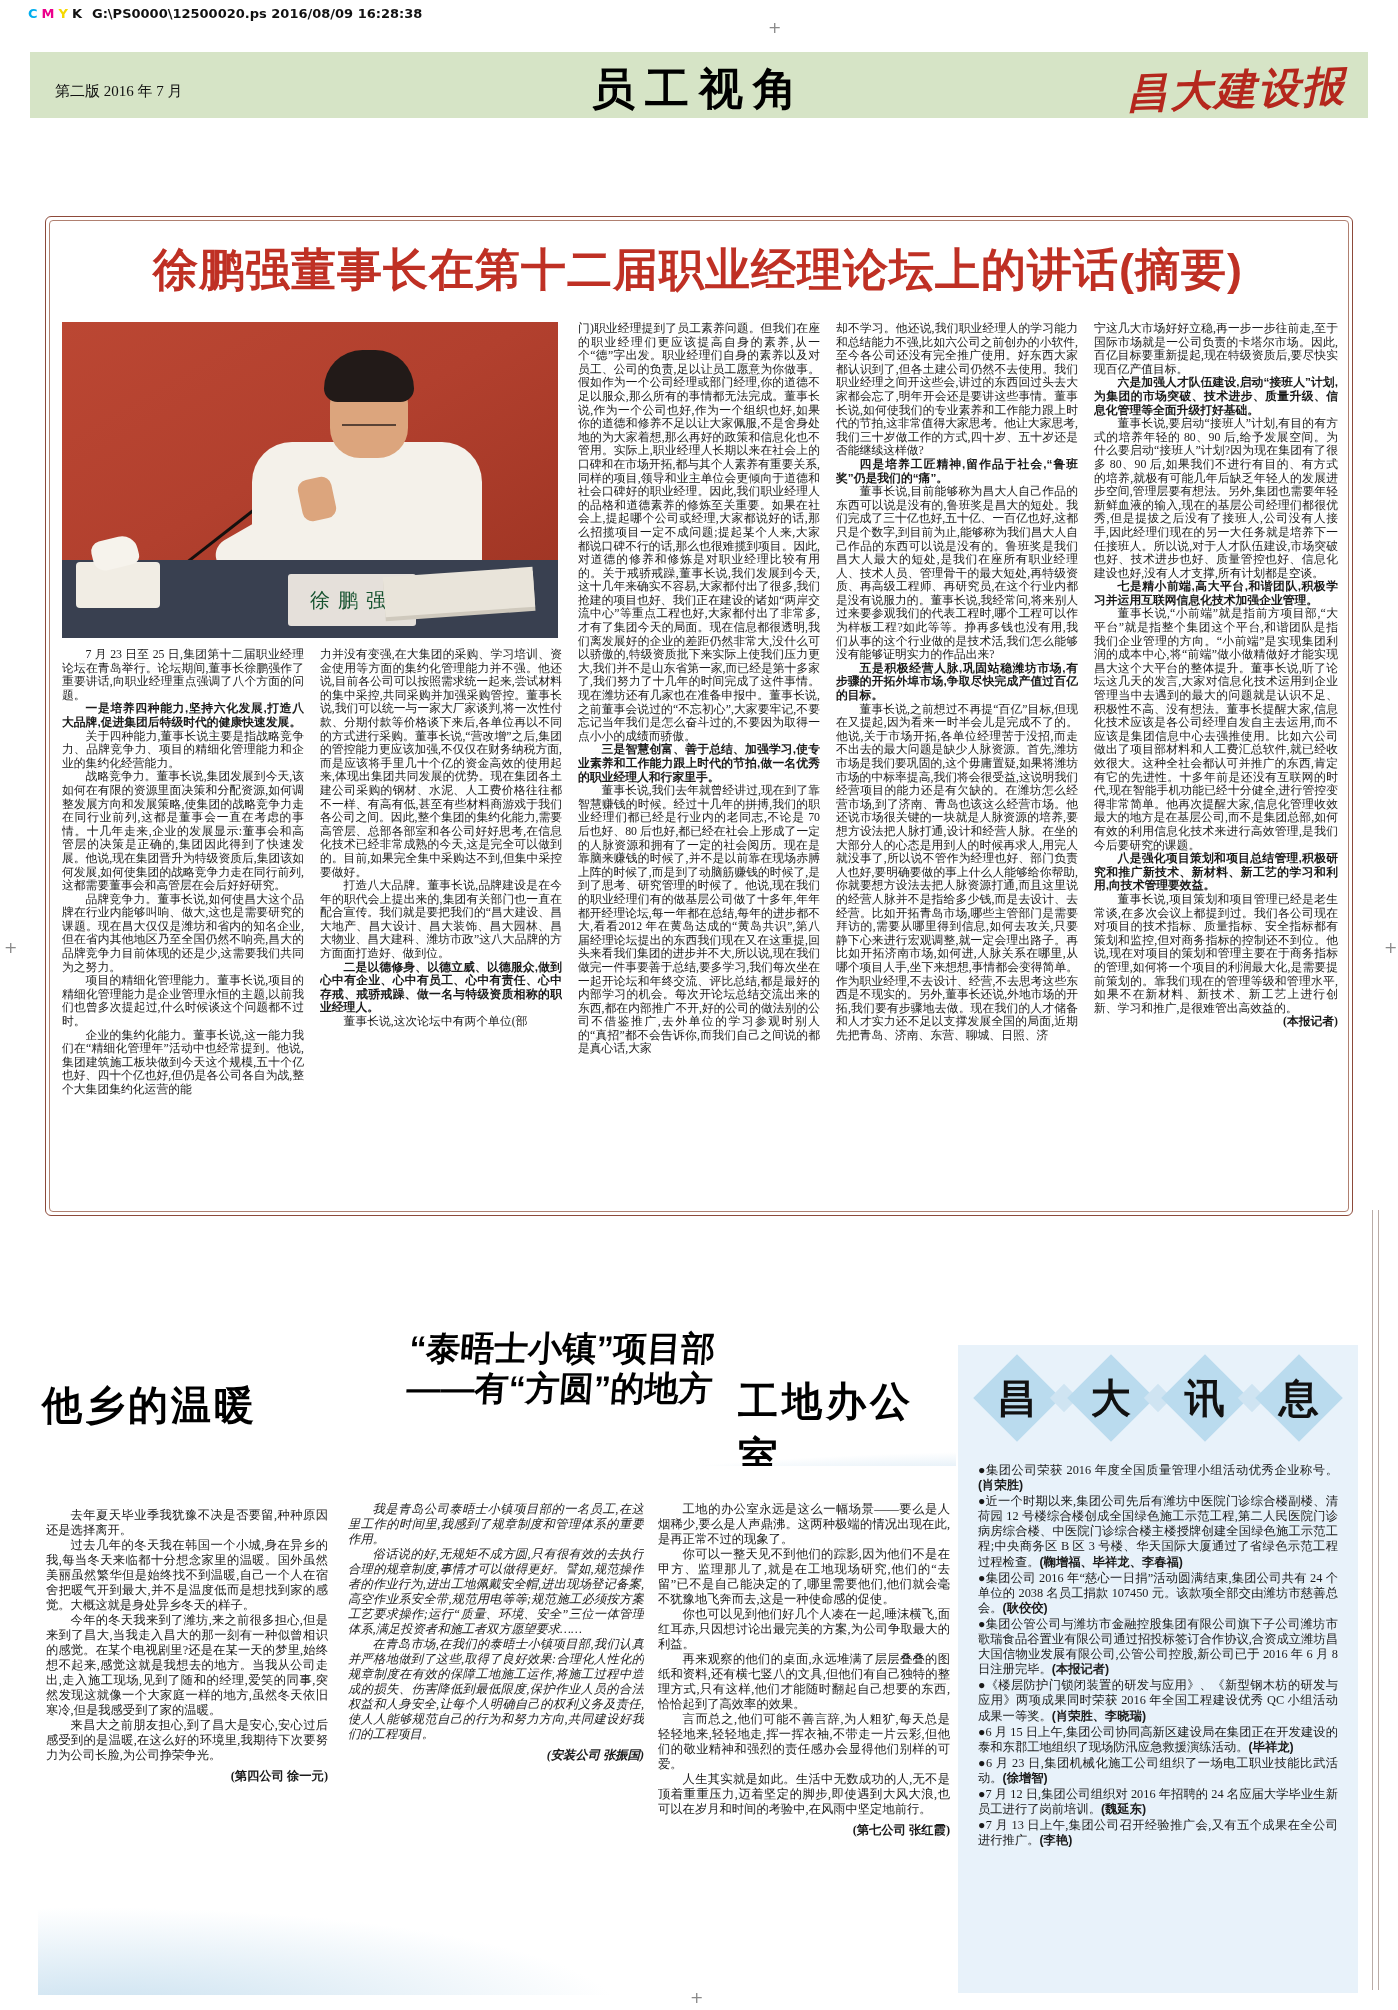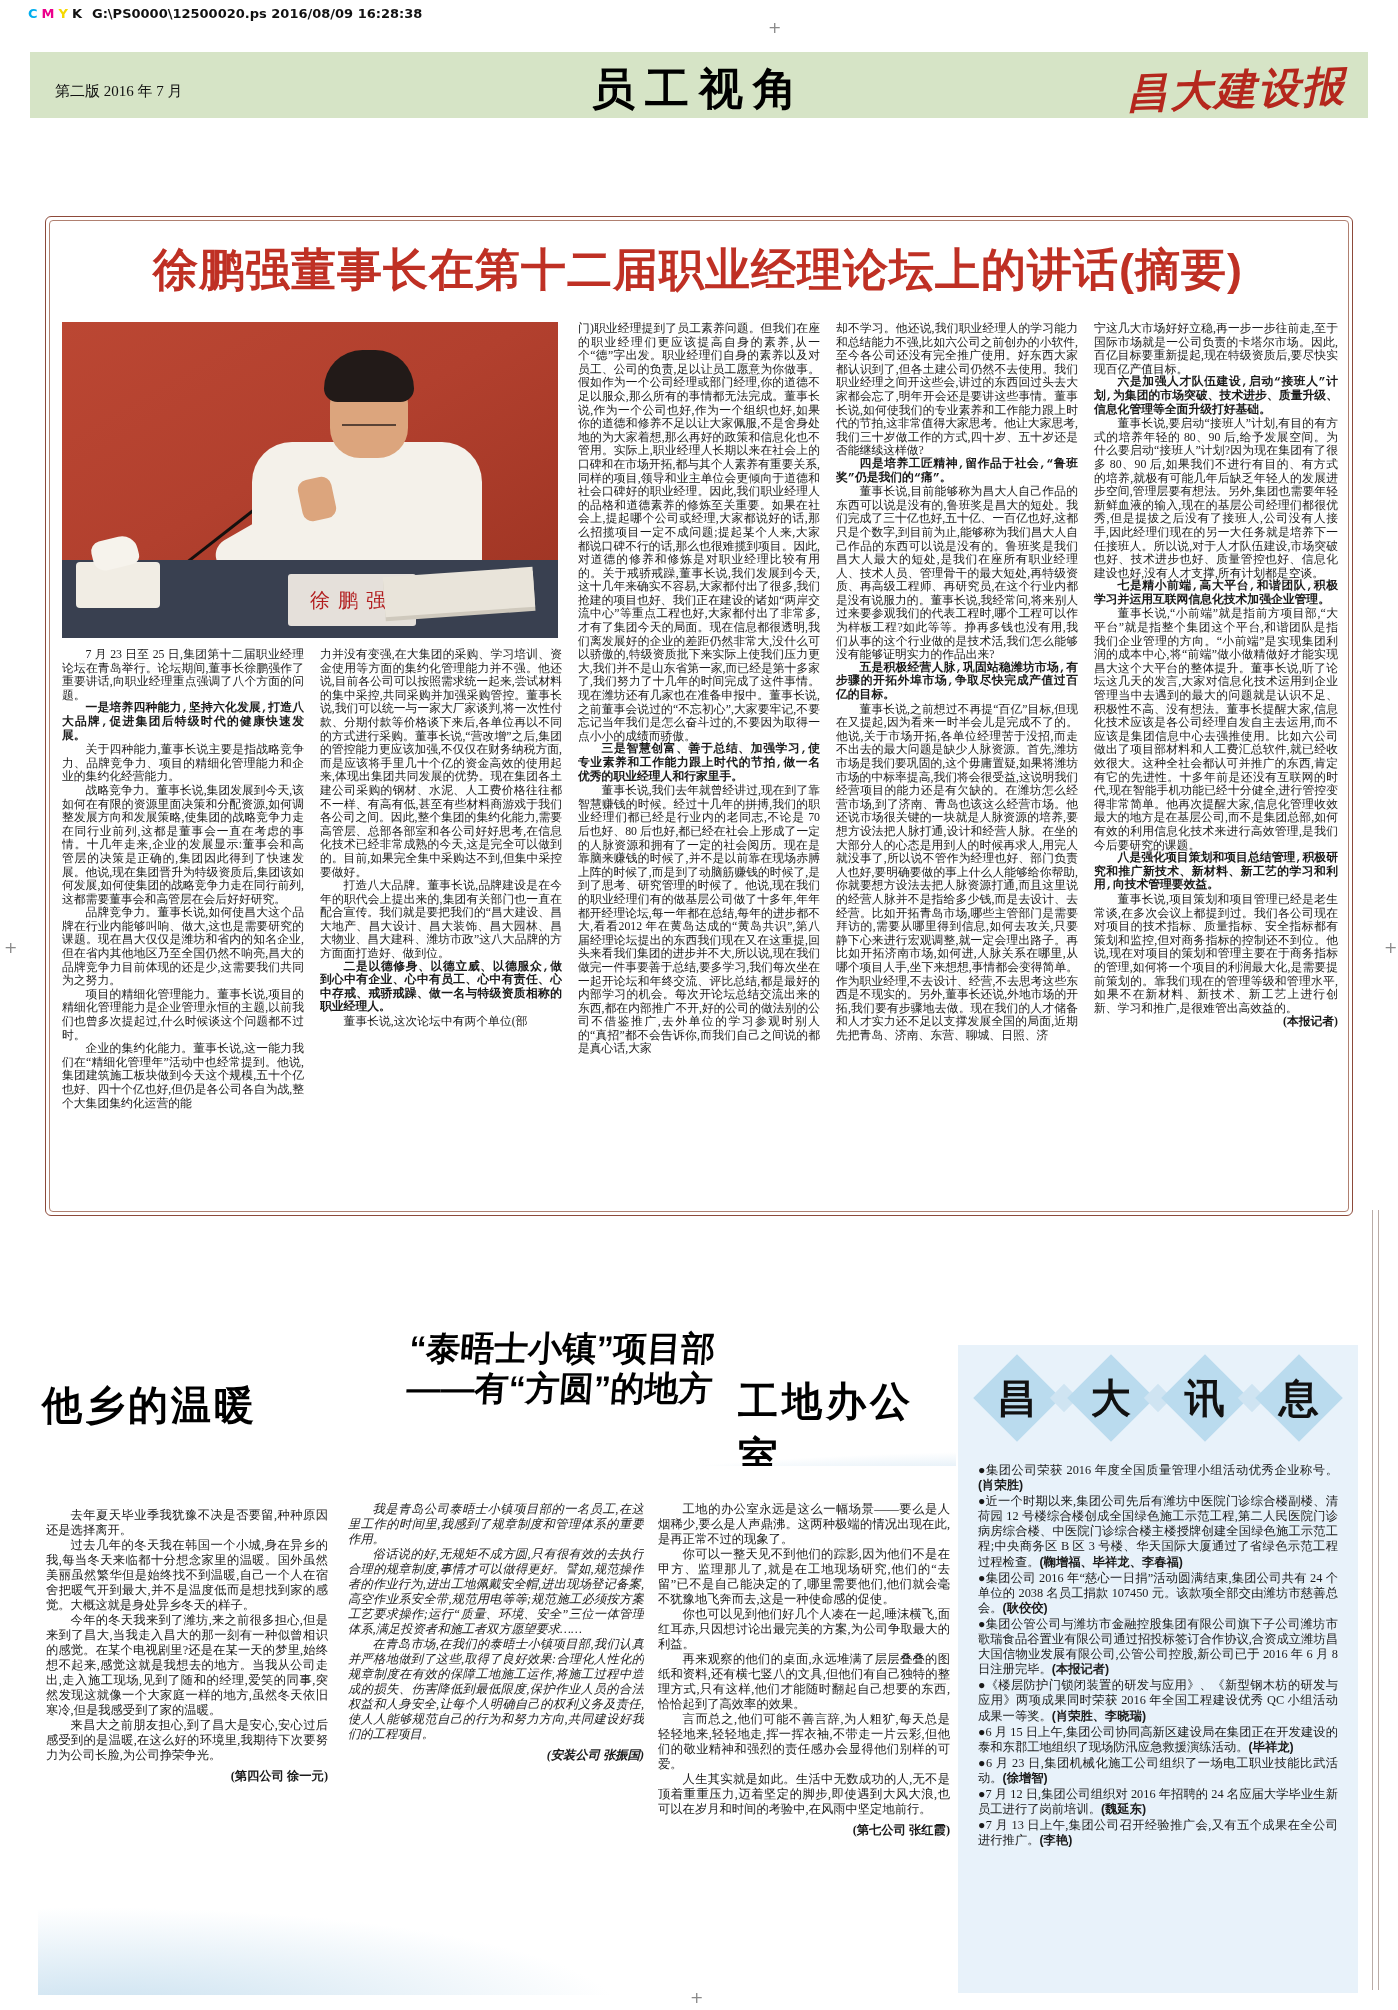--- a/index.html
+++ b/index.html
@@ -30,27 +30,27 @@
   .arm{position:absolute;left:150px;bottom:80px;width:90px;height:34px;background:#f4f1ea;border-radius:18px;transform:rotate(-30deg);}
   .head{position:absolute;left:268px;bottom:180px;width:78px;height:92px;background:#dca57d;border-radius:38px 38px 30px 30px;}
   .hair{position:absolute;left:262px;bottom:236px;width:90px;height:52px;background:#221a18;border-radius:40px 40px 14px 14px;}
   .glasses{position:absolute;left:280px;bottom:212px;width:54px;height:12px;border-bottom:2px solid #5a4336;}
   .hand{position:absolute;left:238px;bottom:118px;width:34px;height:42px;background:#dca57d;border-radius:10px;transform:rotate(-12deg);}
   .mic{position:absolute;left:120px;bottom:70px;width:150px;height:3px;background:#15100e;transform:rotate(-38deg);transform-origin:left bottom;}
   .michead{position:absolute;left:228px;bottom:158px;width:16px;height:9px;background:#15100e;border-radius:5px;transform:rotate(-38deg);}
   .tissue{position:absolute;left:14px;bottom:30px;width:84px;height:46px;background:#f1ede4;border-radius:4px;}
   .tissue2{position:absolute;left:30px;bottom:70px;width:46px;height:30px;background:#f6f3ec;border-radius:10px 16px 8px 12px;transform:rotate(-14deg);}
   .namecard{position:absolute;left:226px;bottom:12px;width:128px;height:52px;background:#efe9e2;border-radius:3px;
-            display:flex;align-items:center;justify-content:center;color:#b91c1c;font-size:20px;letter-spacing:8px;opacity:.95;font-family:Liberation Mono, monospace;}
+            display:flex;align-items:center;justify-content:center;color:#14532d;font-size:20px;letter-spacing:8px;opacity:.95;font-family:Liberation Mono, monospace;}
   .papers{position:absolute;right:24px;bottom:26px;width:150px;height:40px;background:#e9e4da;transform:rotate(-4deg);box-shadow:0 4px 0 #cfc9bd;}
   
   .col{position:absolute;font-size:11.8px;line-height:13.6px;text-align:justify;overflow:hidden;}
   .col p{margin:0;text-indent:2em;}
   .col p.cont{text-indent:0;}
-  .col p.sub{font-weight:bold;font-family:Liberation Mono, monospace;}
+  .col p.sub{font-weight:bold;font-family:Liberation Sans, sans-serif;}
   .col p.by{text-align:right;font-weight:bold;text-indent:0;}
   .c1{left:62px;top:648px;width:242px;height:556px;}
   .c2{left:320px;top:648px;width:242px;height:556px;}
   .c3{left:578px;top:322px;width:242px;height:882px;}
   .c4{left:836px;top:322px;width:242px;height:882px;}
   .c5{left:1094px;top:322px;width:244px;height:882px;}
   
   .banner{left:38px;top:1270px;width:918px;height:196px;overflow:hidden;}
   .wave1{position:absolute;left:0;top:40px;width:100%;height:156px;
          background:

